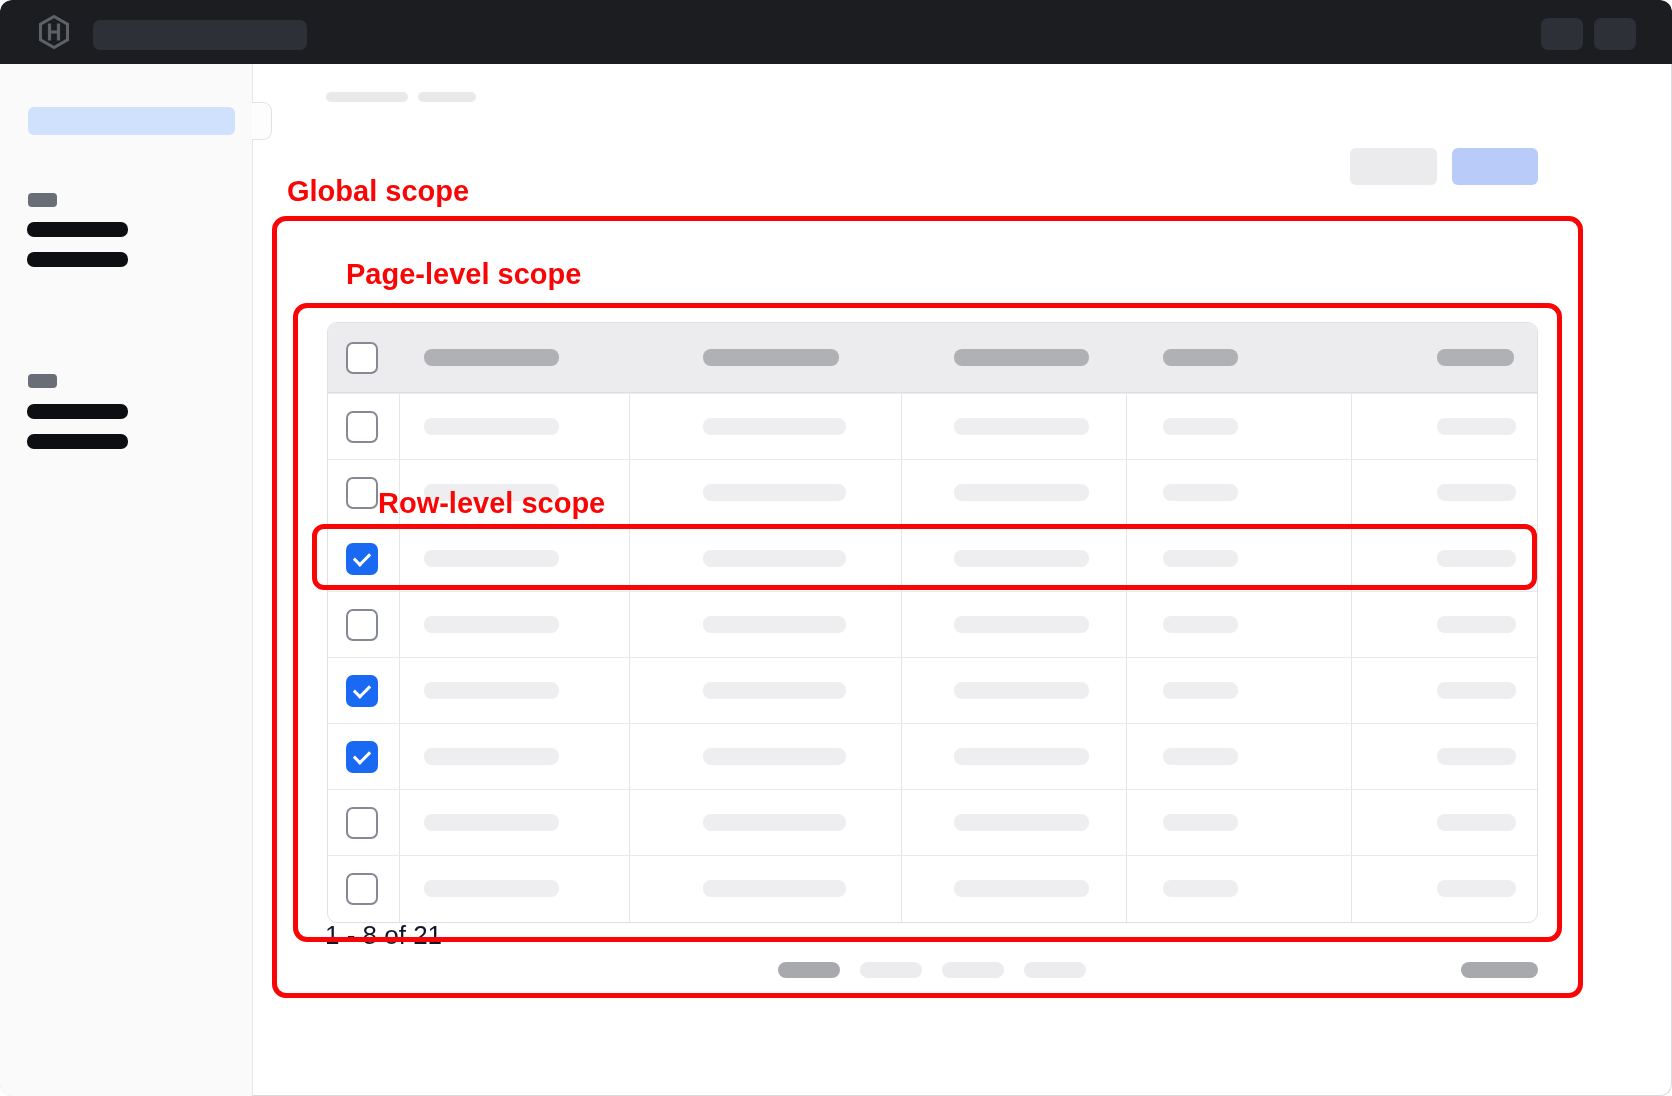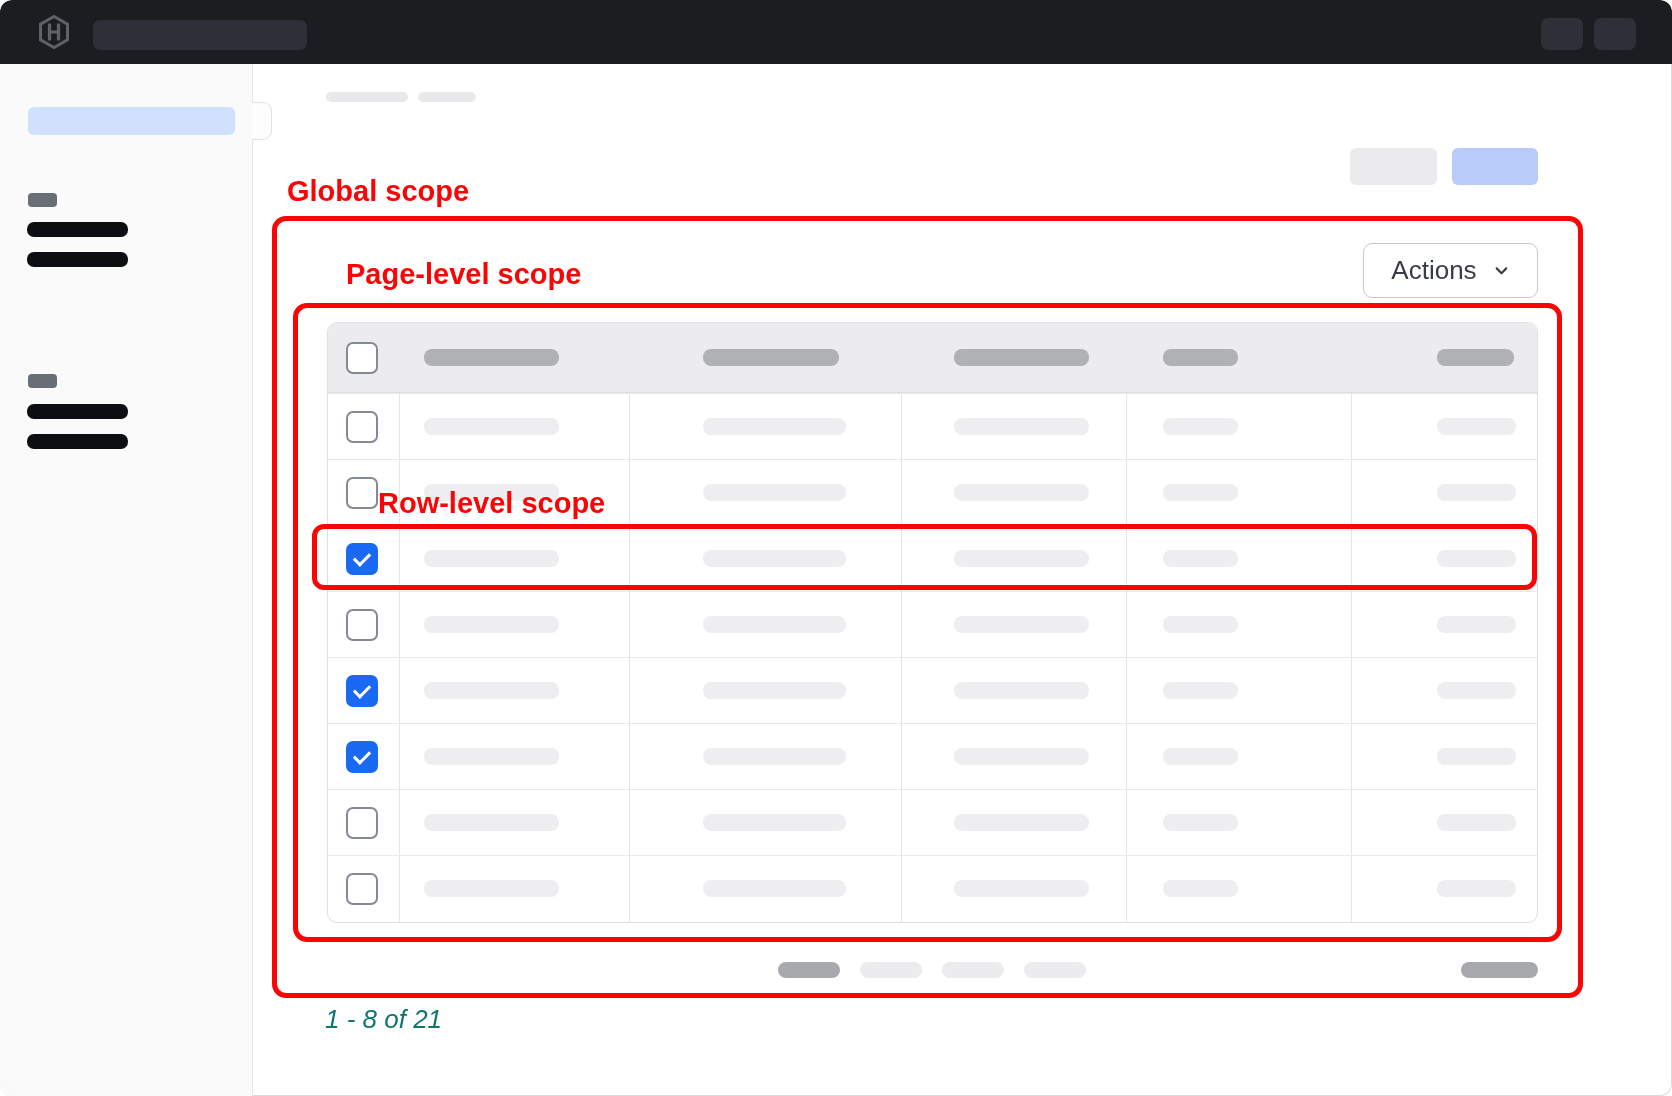--- a/index.html
+++ b/index.html
@@ -62,21 +62,21 @@
 
   .cb{position:absolute;left:18px;width:32px;height:32px;border-radius:7px;background:#fff;
       border:2px solid #858994;cursor:pointer;display:flex;align-items:center;justify-content:center;}
   .thead .cb{top:19px;} .trow .cb{top:17px;}
   .cb.on{background:#1969f2;border-color:#1969f2;}
   .cb.indet::after{content:'';width:15px;height:3.5px;background:#fff;border-radius:2px;}
   .cb.on.check::after{content:'';width:13px;height:7px;border-left:3px solid #fff;border-bottom:3px solid #fff;
       transform:rotate(-45deg) translate(1px,-1px);}
 
   
-  .pag-text{left:325px;top:1004px;font-size:26px;color:#0f766e;font-style:italic;}
+  .pag-text{left:325px;top:920px;font-size:26px;color:#0f172a;}
   .pill{top:962px;height:16px;border-radius:8px;background:#ececee;cursor:pointer;}
   .pill.dark{background:#a8a9ac;}
   .pp1{left:778px;width:62px;} .pp2{left:860px;width:62px;} .pp3{left:942px;width:62px;}
   .pp4{left:1024px;width:62px;} .pp-next{left:1461px;width:77px;}
 </style>
 </head>
 <body>
 
 <div class="frame">
 
@@ -108,28 +108,20 @@
   <span class="abs pg-btn gray"></span>
   <span class="abs pg-btn blue"></span>
 
   <div class="abs ann ann-global">Global scope</div>
   <div class="abs redbox box-global"></div>
   <div class="abs ann ann-page">Page-level scope</div>
   <div class="abs redbox box-page"></div>
   <div class="abs ann ann-row">Row-level scope</div>
   <div class="abs redbox box-row"></div>
 
-  <div class="abs actions-btn">
-    <span>Actions</span>
-    <span style="display:flex;">
-      <svg width="17" height="17" viewBox="0 0 16 16" fill="none">
-        <path d="M3.5 6 L8 10.5 L12.5 6" stroke="#3a3d43" stroke-width="2" stroke-linecap="round" stroke-linejoin="round"></path>
-      </svg>
-    </span>
-  </div>
 
   <div class="abs table">
     <span class="vsep v1"></span>
     <span class="vsep v2"></span>
     <span class="vsep v3"></span>
     <span class="vsep v4"></span>
     <span class="vsep v5"></span>
 
     <div class="thead">
       <span class="cb indet"></span>

